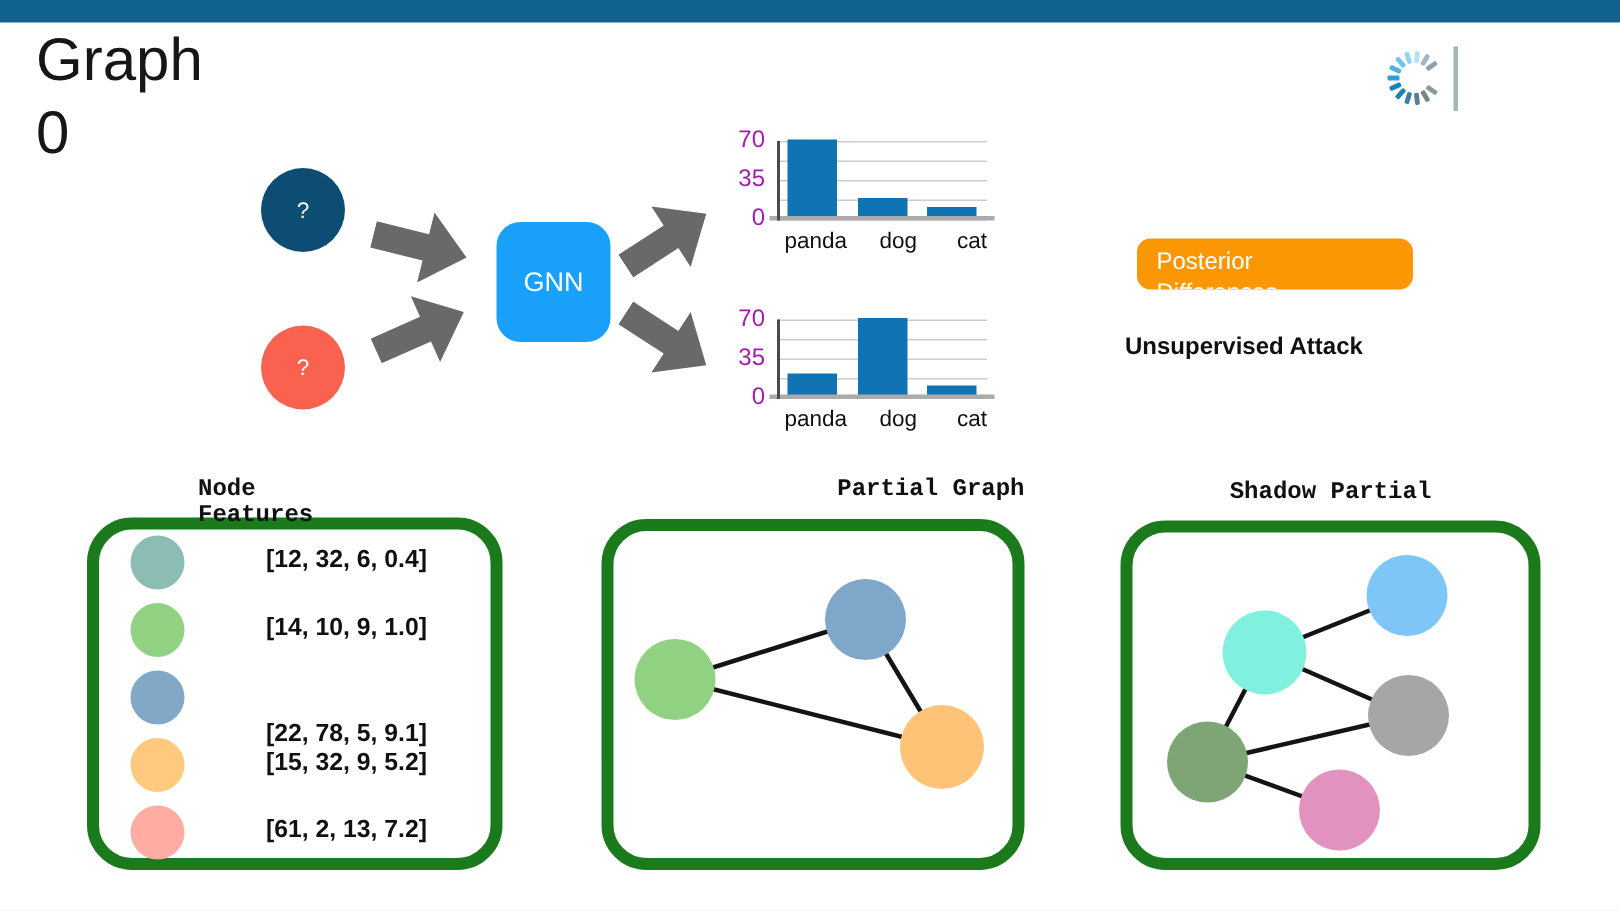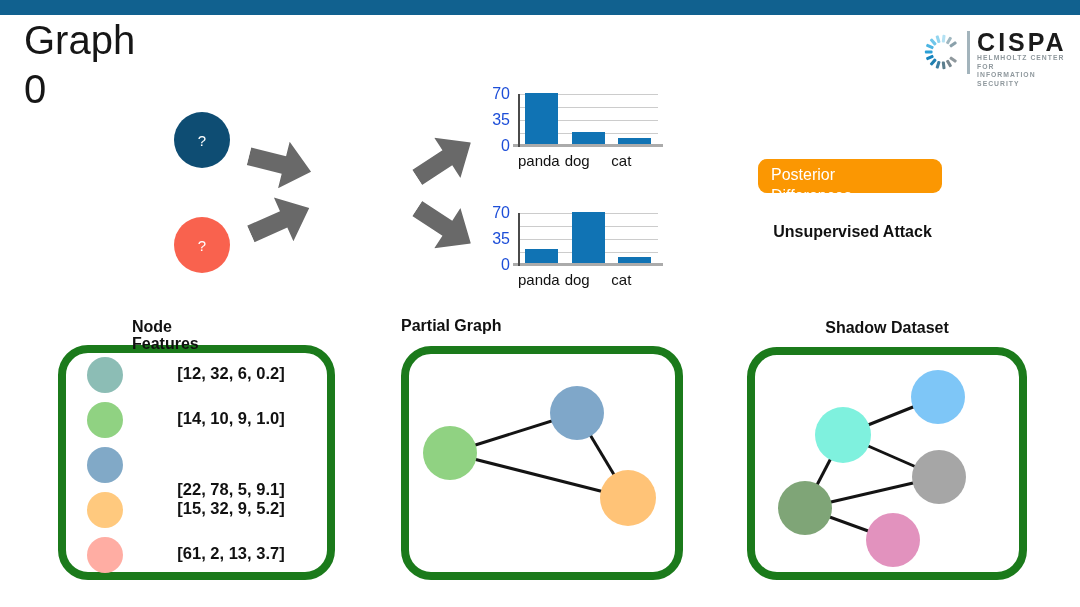--- a/index.html
+++ b/index.html
@@ -25,31 +25,31 @@
              display:flex; align-items:center; justify-content:center; color:#ffffff; font-size:18px; }
   .block-arrow { width:64px; height:48px; }
 
   
   .mini-chart { width:205px; height:100px; }
   .mini-chart .plot { position:absolute; left:56px; top:10px; width:140px; height:52px; }
   .gridline { position:absolute; left:0; width:100%; height:1px; background:#cccccc; }
   .baseline { position:absolute; left:-5px; width:150px; height:3px; background:#ababab; bottom:-1px; }
   .yaxis { position:absolute; left:0; top:0; width:2px; height:53px; background:#4a4a4a; }
   .bar { position:absolute; bottom:1px; width:33px; }
-  .ytick { position:absolute; width:48px; text-align:right; font-size:16px; color:#1d4ed8; }
-  .cat-label { position:absolute; top:68px; text-align:left; font-size:15px; color:#111111; }
+  .ytick { position:absolute; width:48px; text-align:right; font-size:16px; color:#a21caf; }
+  .cat-label { position:absolute; top:68px; text-align:right; font-size:15px; color:#111111; }
 
   
   #posterior-box { left:758px; top:159px; width:184px; height:34px; border-radius:9px; overflow:hidden; }
   #posterior-text { margin:5px 0 0 13px; width:112px; font-size:16px; line-height:21px; color:#ffffff; }
-  #unsupervised-label { left:750px; top:223px; width:205px; text-align:center; font-weight:bold; font-size:16px; color:#111111; }
+  #unsupervised-label { left:750px; top:223px; width:205px; font-weight:bold; font-size:16px; color:#111111; }
 
   
   .green-box { border:8px solid; border-radius:30px; background:#ffffff; }
-  .section-title { font-weight:bold; font-size:16px; color:#111111; z-index:5; }
+  .section-title { font-weight:bold; font-size:16px; color:#111111; z-index:5;font-family:Liberation Mono, monospace; }
 
   .feature-circle { position:absolute; width:36px; height:36px; border-radius:50%; z-index:4; }
   .feature-vector { position:absolute; left:145px; width:172px; text-align:center;
                     font-weight:bold; font-size:16.5px; color:#111111; z-index:4; }
   svg { display:block; }
 </style>
 </head>
 <body>
 
 <div id="slide">
@@ -71,34 +71,32 @@
         <rect x="-1.6" y="-18" width="3.2" height="8" rx="1" fill="#1583bd" transform="rotate(245.83333333333334)"></rect>
         <rect x="-1.6" y="-18" width="3.2" height="8" rx="1" fill="#2b9fd6" transform="rotate(270)"></rect>
         <rect x="-1.6" y="-18" width="3.2" height="8" rx="1" fill="#4bb4e2" transform="rotate(294.1666666666667)"></rect>
         <rect x="-1.6" y="-18" width="3.2" height="8" rx="1" fill="#6fc6ea" transform="rotate(318.33333333333337)"></rect>
         <rect x="-1.6" y="-18" width="3.2" height="8" rx="1" fill="#93d5ef" transform="rotate(342.5)"></rect>
         <rect x="-1.6" y="-18" width="3.2" height="8" rx="1" fill="#b3e1f3" transform="rotate(366.6666666666667)"></rect>
         <rect x="-1.6" y="-18" width="3.2" height="8" rx="1" fill="#9fb7c0" transform="rotate(390.83333333333337)"></rect>
         <rect x="-1.6" y="-18" width="3.2" height="8" rx="1" fill="#8aa1ab" transform="rotate(415)"></rect>
       </svg>
     <div id="logo-sep"></div>
-    <div>
-      <div id="logo-word">CISPA</div>
-      <div class="logo-sub">HELMHOLTZ CENTER FOR</div>
-      <div class="logo-sub">INFORMATION SECURITY</div>
-    </div>
   </div>
 
   <div class="qnode abs" style="left: 174px; top: 112px; background: rgb(14, 77, 115);">
     <span>?</span>
   </div>
   <div class="qnode abs" style="left: 174px; top: 217px; background: rgb(249, 98, 78);">
     <span>?</span>
   </div>
 
+  <div id="gnn-box" class="abs" style="background: rgb(24, 160, 251);">
+    <span>GNN</span>
+  </div>
 
   <div id="arrows-layer">
       <svg class="block-arrow abs" viewBox="0 0 64 48" style="left: 248px; top: 140px; transform: rotate(14deg);">
         <polygon points="0,15 36,15 36,0 64,24 36,48 36,33 0,33" fill="#696969"></polygon>
       </svg>
       <svg class="block-arrow abs" viewBox="0 0 64 48" style="left: 248px; top: 197px; transform: rotate(-24deg);">
         <polygon points="0,15 36,15 36,0 64,24 36,48 36,33 0,33" fill="#696969"></polygon>
       </svg>
       <svg class="block-arrow abs" viewBox="0 0 64 48" style="left: 412px; top: 136px; transform: rotate(-33deg);">
         <polygon points="0,15 36,15 36,0 64,24 36,48 36,33 0,33" fill="#696969"></polygon>
@@ -151,44 +149,44 @@
 
   <div id="posterior-box" class="abs" style="background: rgb(251, 151, 2);">
     <div id="posterior-text">Posterior Differences</div>
   </div>
   <div id="unsupervised-label" class="abs">Unsupervised Attack</div>
 
   <div class="green-box abs" style="left: 58px; top: 345px; width: 277px; height: 235px; border-color: rgb(27, 122, 27);"></div>
   <div class="section-title abs" style="left:132px; top:318px; width:84px; line-height:17px;">Node Features</div>
   <div id="feature-rows">
       <div class="feature-circle abs" style="left: 87px; top: 357px; background: rgb(140, 189, 181);"></div>
-      <div class="feature-vector abs" style="top: 364px;">[12, 32, 6, 0.2]</div>
+      <div class="feature-vector abs" style="top: 364px;">[12, 32, 6, 0.4]</div>
       <div class="feature-circle abs" style="left: 87px; top: 402px; background: rgb(144, 210, 130);"></div>
       <div class="feature-vector abs" style="top: 409px;">[14, 10, 9, 1.0]</div>
       <div class="feature-circle abs" style="left: 87px; top: 447px; background: rgb(129, 169, 199);"></div>
       <div class="feature-vector abs" style="top: 480px;">[22, 78, 5, 9.1]</div>
       <div class="feature-circle abs" style="left: 87px; top: 492px; background: rgb(255, 201, 126);"></div>
       <div class="feature-vector abs" style="top: 499px;">[15, 32, 9, 5.2]</div>
       <div class="feature-circle abs" style="left: 87px; top: 537px; background: rgb(255, 173, 163);"></div>
-      <div class="feature-vector abs" style="top: 544px;">[61, 2, 13, 3.7]</div>
+      <div class="feature-vector abs" style="top: 544px;">[61, 2, 13, 7.2]</div>
     </div>
 
   <div class="green-box abs" style="left: 401px; top: 346px; width: 282px; height: 234px; border-color: rgb(27, 122, 27);"></div>
-  <div class="section-title abs" style="left:401px; top:317px; width:282px; text-align:left;">Partial Graph</div>
+  <div class="section-title abs" style="left:401px; top:317px; width:282px; text-align:right;">Partial Graph</div>
   <svg id="graph-partial" class="abs" style="left:401px; top:346px;" width="282" height="234">
       <line x1="49" y1="107" x2="176" y2="67" stroke="#141414" stroke-width="3"></line>
       <line x1="176" y1="67" x2="227" y2="152" stroke="#141414" stroke-width="3"></line>
       <line x1="49" y1="107" x2="227" y2="152" stroke="#141414" stroke-width="3"></line>
       <circle cx="49" cy="107" r="27" fill="#90D282"></circle>
       <circle cx="176" cy="67" r="27" fill="#7FA7C9"></circle>
       <circle cx="227" cy="152" r="28" fill="#FFC377"></circle>
     </svg>
 
   <div class="green-box abs" style="left: 747px; top: 347px; width: 280px; height: 233px; border-color: rgb(27, 122, 27);"></div>
-  <div class="section-title abs" style="left:747px; top:319px; width:280px; text-align:center;">Shadow Dataset</div>
+  <div class="section-title abs" style="left:747px; top:319px; width:280px; text-align:center;">Shadow Partial</div>
   <svg id="graph-shadow" class="abs" style="left:747px; top:347px;" width="280" height="233">
       <line x1="96" y1="88" x2="191" y2="50" stroke="#141414" stroke-width="3"></line>
       <line x1="96" y1="88" x2="192" y2="130" stroke="#141414" stroke-width="3"></line>
       <line x1="96" y1="88" x2="58" y2="161" stroke="#141414" stroke-width="3"></line>
       <line x1="58" y1="161" x2="192" y2="130" stroke="#141414" stroke-width="3"></line>
       <line x1="58" y1="161" x2="146" y2="193" stroke="#141414" stroke-width="3"></line>
       <circle cx="191" cy="50" r="27" fill="#7EC6F7"></circle>
       <circle cx="96" cy="88" r="28" fill="#7FF1DE"></circle>
       <circle cx="192" cy="130" r="27" fill="#A6A6A6"></circle>
       <circle cx="58" cy="161" r="27" fill="#7FA577"></circle>

